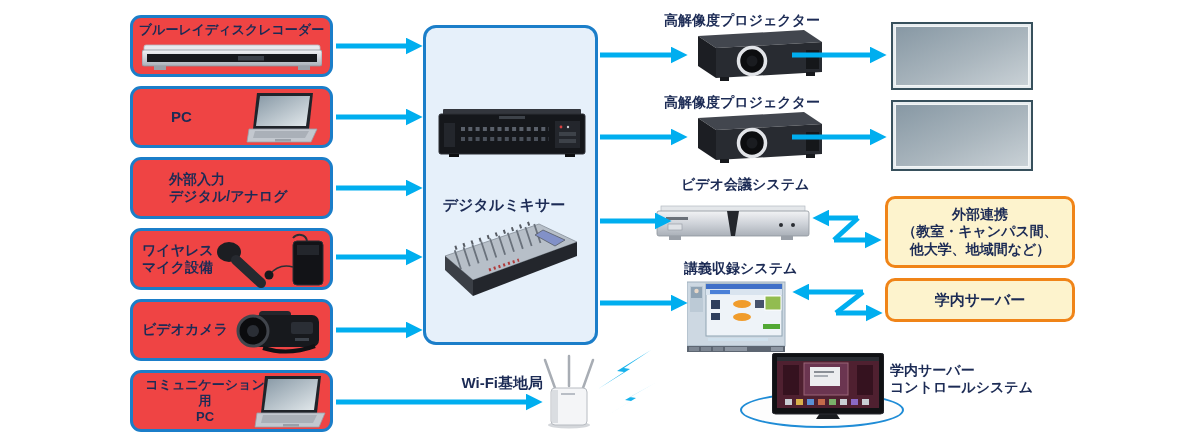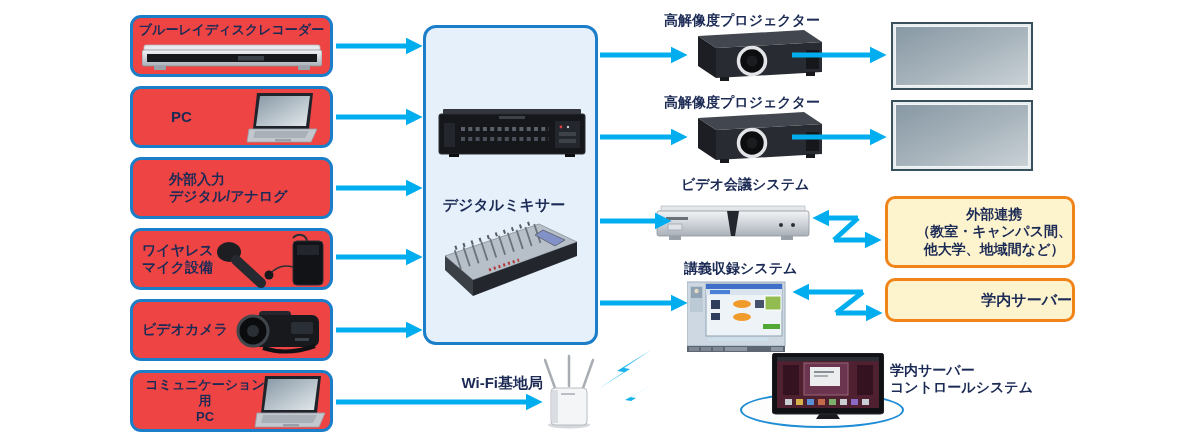--- a/index.html
+++ b/index.html
@@ -15,21 +15,21 @@
     position:absolute;left:130px;width:203px;height:62px;box-sizing:border-box;
     background:#ef4444;border:3px solid #1b7ec9;border-radius:11px;
   }
   .hub{
     position:absolute;left:423px;top:25px;width:175px;height:320px;box-sizing:border-box;
     background:#e6f0fa;border:3px solid #1b7ec9;border-radius:13px;
   }
   .note{
     position:absolute;left:885px;width:190px;box-sizing:border-box;
     background:#fdf3cd;border:3px solid #f08418;border-radius:10px;
-    display:flex;align-items:center;justify-content:flex-end;text-align:center;
+    display:flex;align-items:center;justify-content:center;text-align:center;
   }
   .note .lbl{position:static;}
   .screen{
     position:absolute;left:891px;width:142px;box-sizing:border-box;
     border:2px solid #37505c;background:#e8edf0;padding:2px;
   }
   .screen-inner{
     width:100%;height:100%;box-sizing:border-box;border:1px solid #f2f5f6;
     background:linear-gradient(155deg,#8798a4 0%,#a9b5bd 55%,#c9d1d6 100%);
   }

